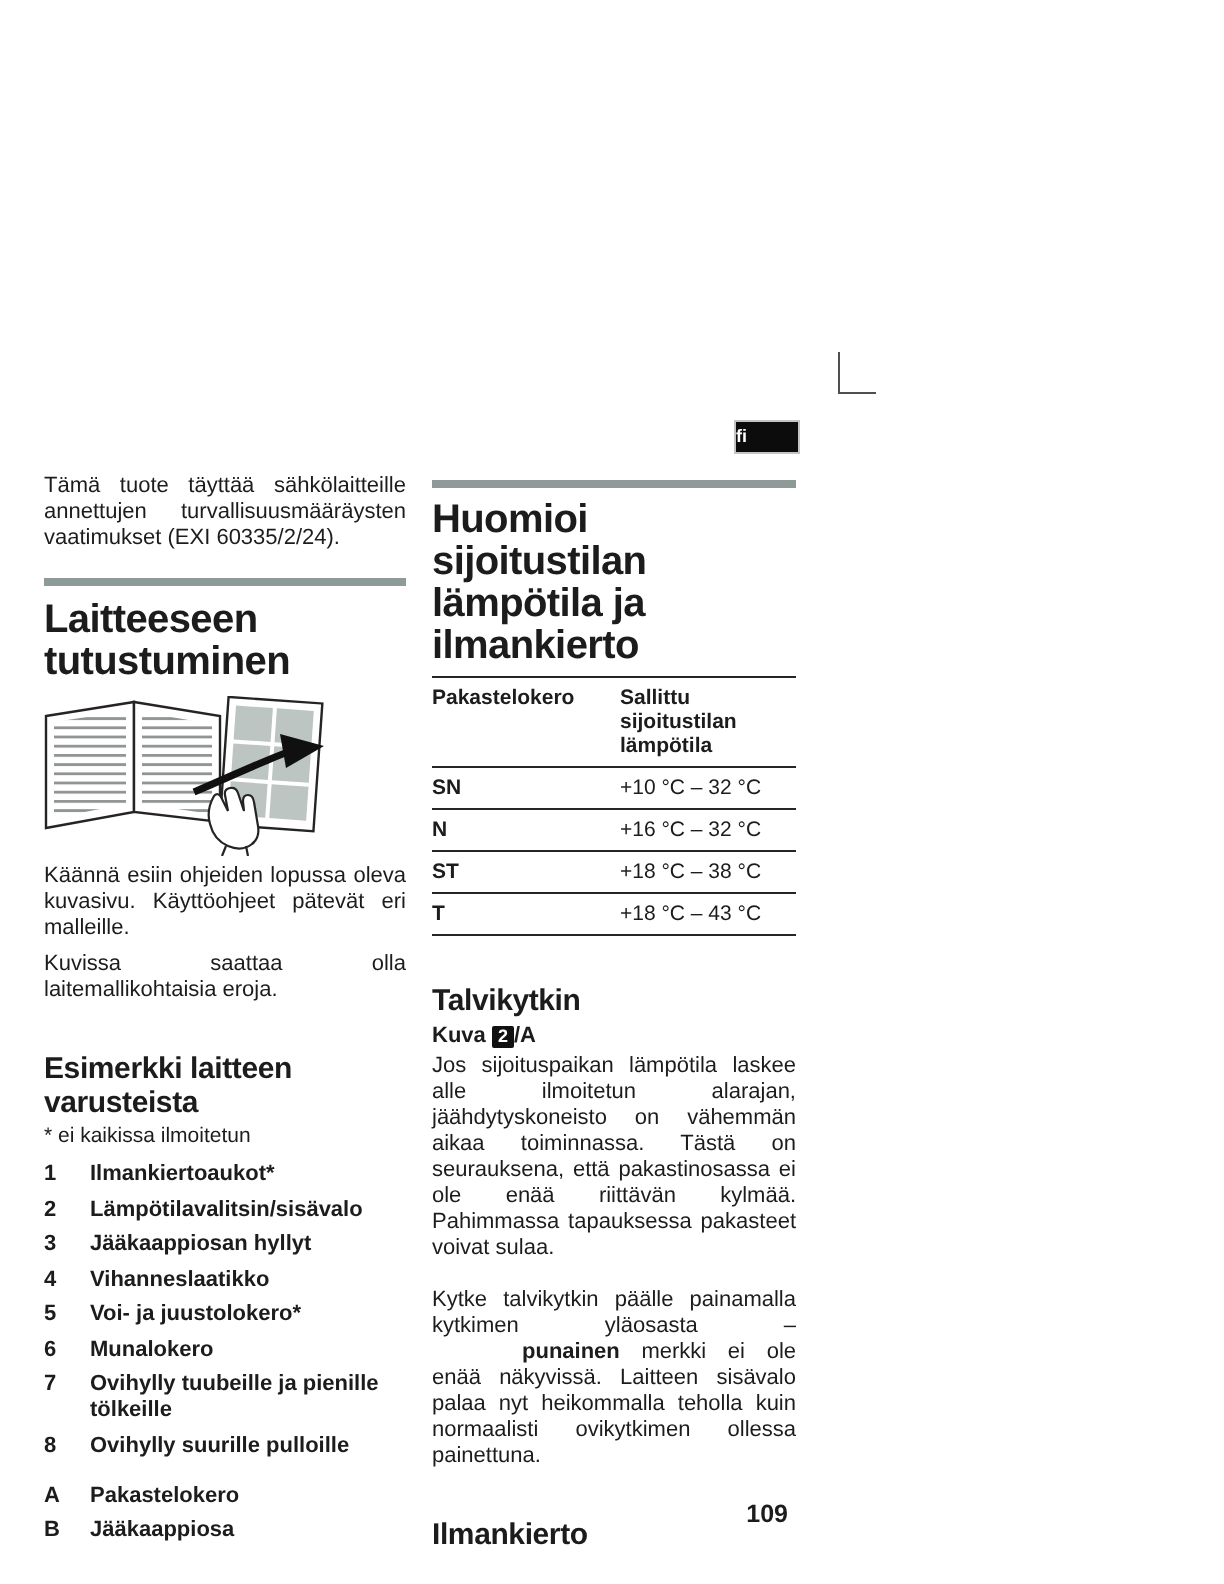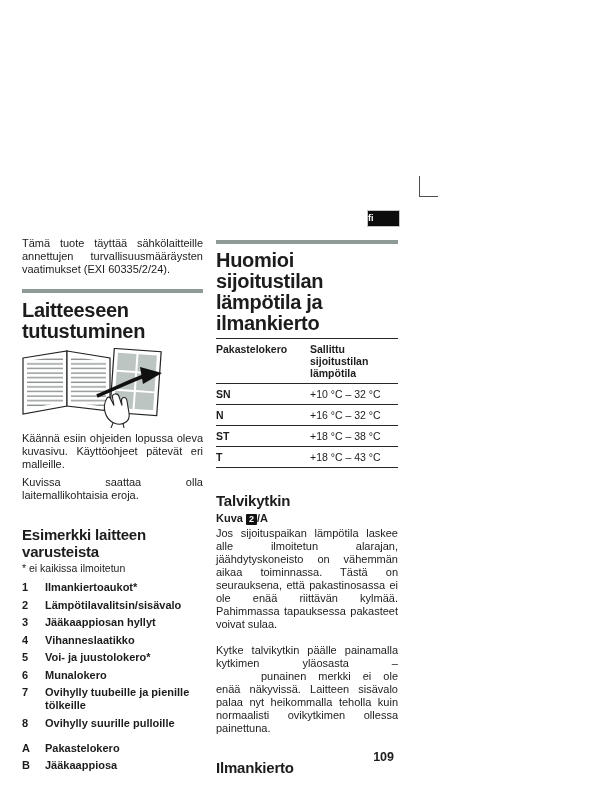--- a/index.html
+++ b/index.html
@@ -31,21 +31,21 @@
   .c1 { width:94px; }
   .fi-badge {
     position:absolute; left:368px; top:211px; width:31px; height:15px;
     background:#0c0c0c; color:#fff; font-size:9px; font-weight:bold;
     text-align:left; line-height:15px; box-shadow:0 0 0 1px #c4c4c4;
   }
   .crop-v { position:absolute; left:419px; top:176px; width:1px; height:21px; background:#4f4f4f; }
   .crop-h { position:absolute; left:419px; top:196px; width:19px; height:1px; background:#4f4f4f; }
   .pageno { position:absolute; left:350px; top:750px; width:44px; text-align:right; font-size:12.5px; font-weight:bold; }
   .illus { display:block; margin:6px 0 1px -1px; }
-  .bold-inline { font-weight:normal;padding-left:45px; }
+  .bold-inline { font-weight:bold;padding-left:45px; }
   .mt3{margin-top:3px}.mt4{margin-top:4px}.mt6{margin-top:6px}.mt7{margin-top:7px}
   .mt10{margin-top:24px}.mt13{margin-top:13px}.mt2{margin-top:2px}.mt5{margin-top:5px}
 </style>
 </head>
 <body>
 
 <div>
 
   <div class="crop-v"></div>
   <div class="crop-h"></div>

